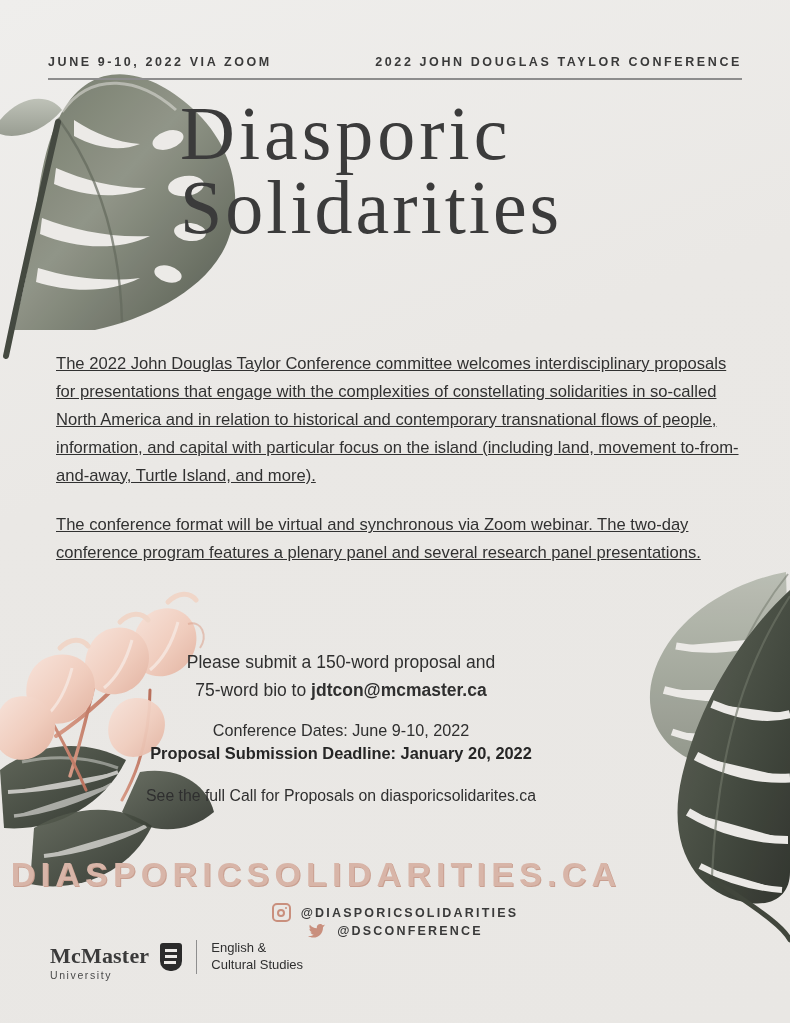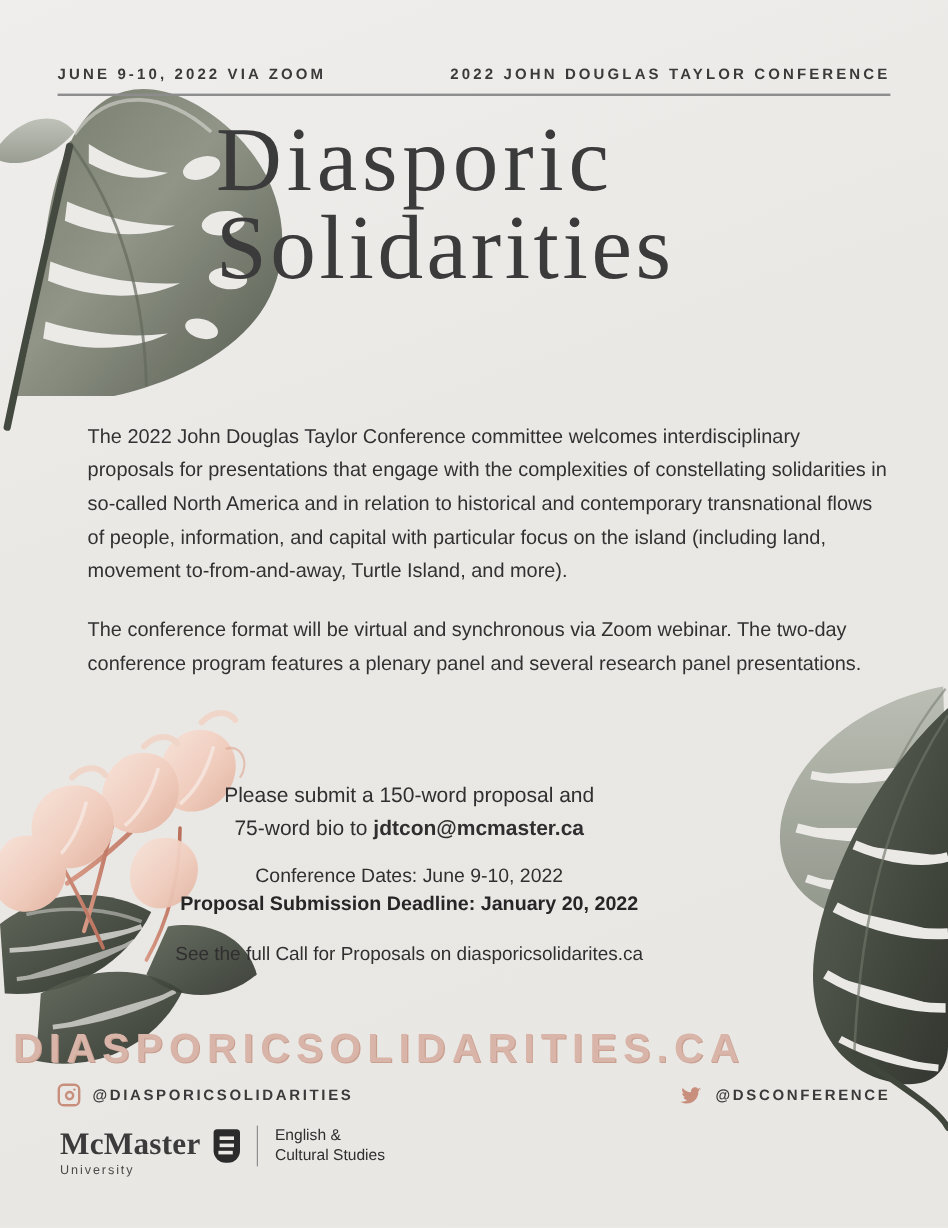--- a/index.html
+++ b/index.html
@@ -84,24 +84,25 @@
 
   
   .body-copy {
     position: absolute;
     top: 350px;
     left: 56px;
     width: 684px;
     z-index: 6;
   }
   .body-copy p {
-    margin: 0 0 22px 17px;
+    margin: 0 0 22px 0;
     font-size: 16.6px;
     line-height: 1.68;
     color: #313131;
+    text-decoration: underline;
   }
 
   
   .submit-block {
     position: absolute;
     top: 648px;
     left: 0;
     width: 682px;
     text-align: center;
     z-index: 6;
@@ -149,20 +150,21 @@
   
   .social-row {
     position: absolute;
     top: 903px;
     left: 48px;
     right: 48px;
     display: flex;
     justify-content: space-between;
     align-items: center;
     z-index: 6;
+    flex-direction: column;
   }
   .social {
     display: flex;
     align-items: center;
     gap: 10px;
     font-size: 12.5px;
     font-weight: 700;
     letter-spacing: 2.2px;
     color: #3a3a3a;
   }
@@ -207,21 +209,21 @@
     align-items: center;
     z-index: 6;
   }
   .mcm-word {
     display: flex;
     align-items: center;
     gap: 7px;
   }
   .mcm-text .mcm-main {
     font-family: "Liberation Serif", serif;
-    font-size: 26px;
+    font-size: 22px;
     font-weight: 700;
     color: #3b3b3b;
     line-height: 1;
     letter-spacing: 0.2px;
     margin-top: 12px;
   }
   .mcm-text .mcm-sub {
     font-size: 10.5px;
     color: #4a4a4a;
     letter-spacing: 1.6px;

